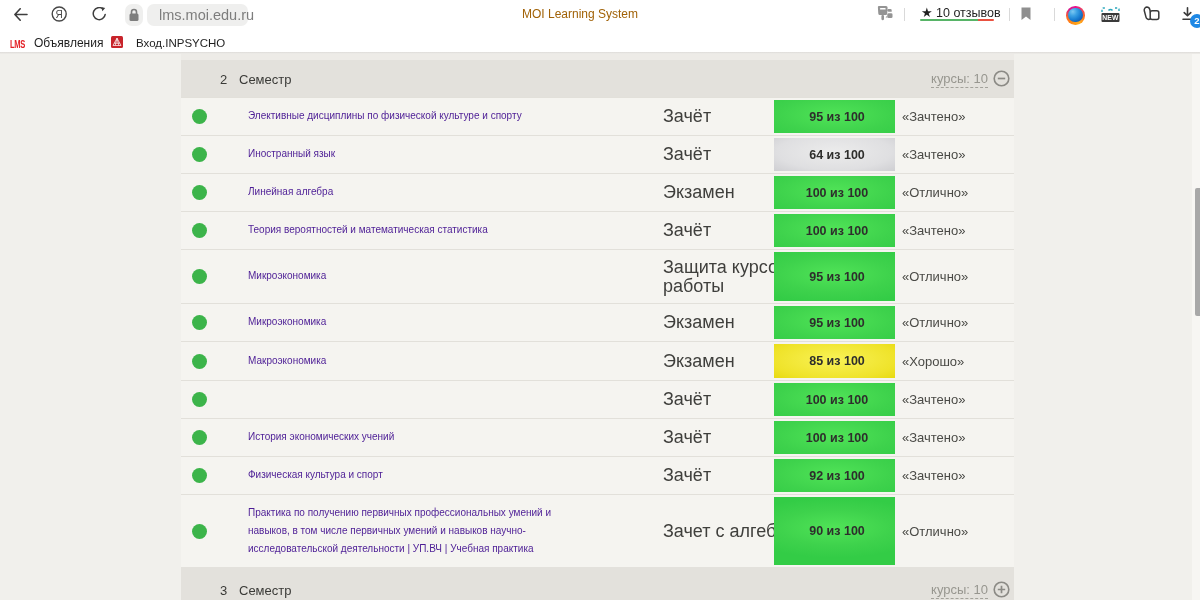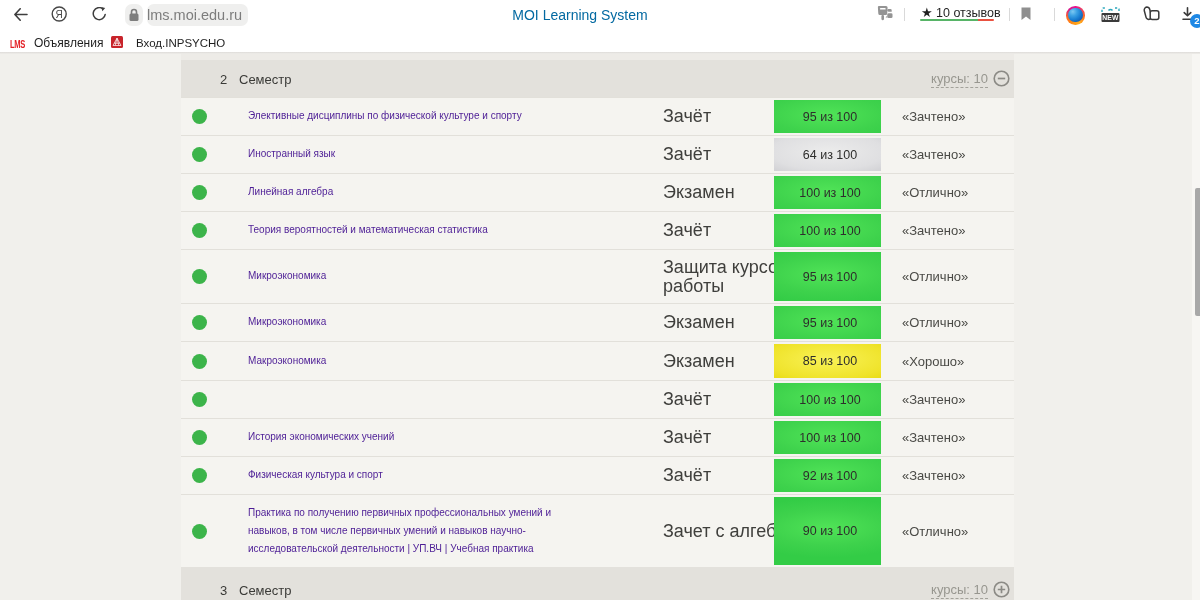--- a/index.html
+++ b/index.html
@@ -20,21 +20,21 @@
   #content { position:absolute; left:181px; top:0; width:833px; height:546px; }
   .hdr { position:absolute; left:0; width:833px; background:#e3e1dc; }
   .hdrnum { position:absolute; left:39px; color:#3a3a37; font-size:13px; }
   .hdrlabel { position:absolute; left:58px; color:#3a3a37; font-size:13px; }
   .hdrright { position:absolute; right:26px; color:#97968f; font-size:13px; border-bottom:1px dashed #a3a29b; padding-bottom:1px; }
   .row { position:absolute; left:0; width:833px; background:#f5f4f0; border-top:1px solid #e2e0da; }
   .dot { position:absolute; left:11px; width:15px; height:15px; border-radius:50%; background:#3cb44a; top:50%; margin-top:-7.5px; }
   .cell { position:absolute; top:0; height:100%; display:flex; align-items:center; }
   .title { left:38px; width:445px; color:#4c1d95; font-size:10px; line-height:18.3px;margin-left:29px; }
   .exam { left:482px; width:130px; white-space:nowrap; color:#3f3f3c; font-size:18px; line-height:19px; }
-  .score { left:593px; width:107px; top:2px; height:calc(100% - 4px); justify-content:center; padding-left:5px; font-size:12.5px; font-weight:400; color:#2e2e2c; }
+  .score { left:593px; width:121px; top:2px; height:calc(100% - 4px); justify-content:center; padding-left:5px; font-size:12.5px; font-weight:700; color:#2e2e2c; }
   .grade { left:721px; width:112px; color:#4a4a46; font-size:13px; }
   .g { background:radial-gradient(ellipse 95px 30px at 50% 45%, #50e357 0%, #3ed24c 60%, #33cc46 100%); }
   .y { background:radial-gradient(ellipse 95px 30px at 50% 45%, #f9f257 0%, #efe32a 65%, #e4d605 100%); }
   .gr { background:radial-gradient(ellipse 95px 30px at 50% 42%, #ececec 0%, #dfdfe1 60%, #c9c9cd 100%);text-align:right; }
 </style>
 </head>
 <body>
 
 <div id="chrome">
 
@@ -51,23 +51,23 @@
     <path d="M10.8 1.8 A 6 6 0 1 0 13.2 7.4" fill="none" stroke="#3e3e3e" stroke-width="1.5" stroke-linecap="round"></path>
     <path d="M9.3 0 L13.2 1.1 L10.4 4.2 Z" fill="#3e3e3e"></path>
   </svg>
 
   <div class="chip" style="left:125px;width:18px;"></div>
   <svg class="abs" style="left:128px;top:8px" width="12" height="14" viewBox="0 0 12 14">
     <rect x="1.5" y="5.5" width="9" height="7.5" rx="1.5" fill="#7e7e7e"></rect>
     <path d="M3.5 6 V4 a2.5 2.5 0 0 1 5 0 V6" fill="none" stroke="#7e7e7e" stroke-width="1.6"></path>
   </svg>
 
-  <div class="chip urltext" style="left:147px;width:101px;padding-left:0;">lms.moi.edu.ru</div>
-
-  <div class="abs" style="left:480px;top:7px;width:200px;text-align:center;font-size:14px;color:#0369a1;">MOI Learning System</div>
+  <div class="chip urltext" style="left:147px;width:101px;padding-left:12px;">lms.moi.edu.ru</div>
+
+  <div class="abs" style="left:480px;top:7px;width:200px;text-align:center;font-size:12px;color:#a16207;">MOI Learning System</div>
 
   <svg class="abs" style="left:877px;top:5px" width="16" height="16" viewBox="0 0 16 16">
     <path d="M1.5 1 H9 a1.6 1.6 0 0 1 1.6 1.6 L10.2 8.4 a1.6 1.6 0 0 1 -1.6 1.5 H2.9 A1.6 1.6 0 0 1 1.3 8.4 L0.9 2.6 A1.6 1.6 0 0 1 1.5 1 Z" fill="#949494"></path>
     <rect x="2.9" y="2.9" width="5.8" height="1.7" rx="0.85" fill="#ffffff"></rect>
     <rect x="4.4" y="9.9" width="2.6" height="5.3" rx="1.1" fill="#949494"></rect>
     <path d="M11.6 3.9 h1.8 a1.3 1.3 0 0 1 1.3 1.3 v1.5 h-3.1 a1.3 1.3 0 0 1 0 -2.8 Z" fill="#949494"></path>
     <rect x="10.3" y="8.3" width="5.2" height="4.8" rx="1.3" fill="#949494"></rect>
     <path d="M10.3 10.5 L8.6 12.6 L10.3 12.6 Z" fill="#949494"></path>
   </svg>
   <div class="sep" style="left:904px;"></div>

